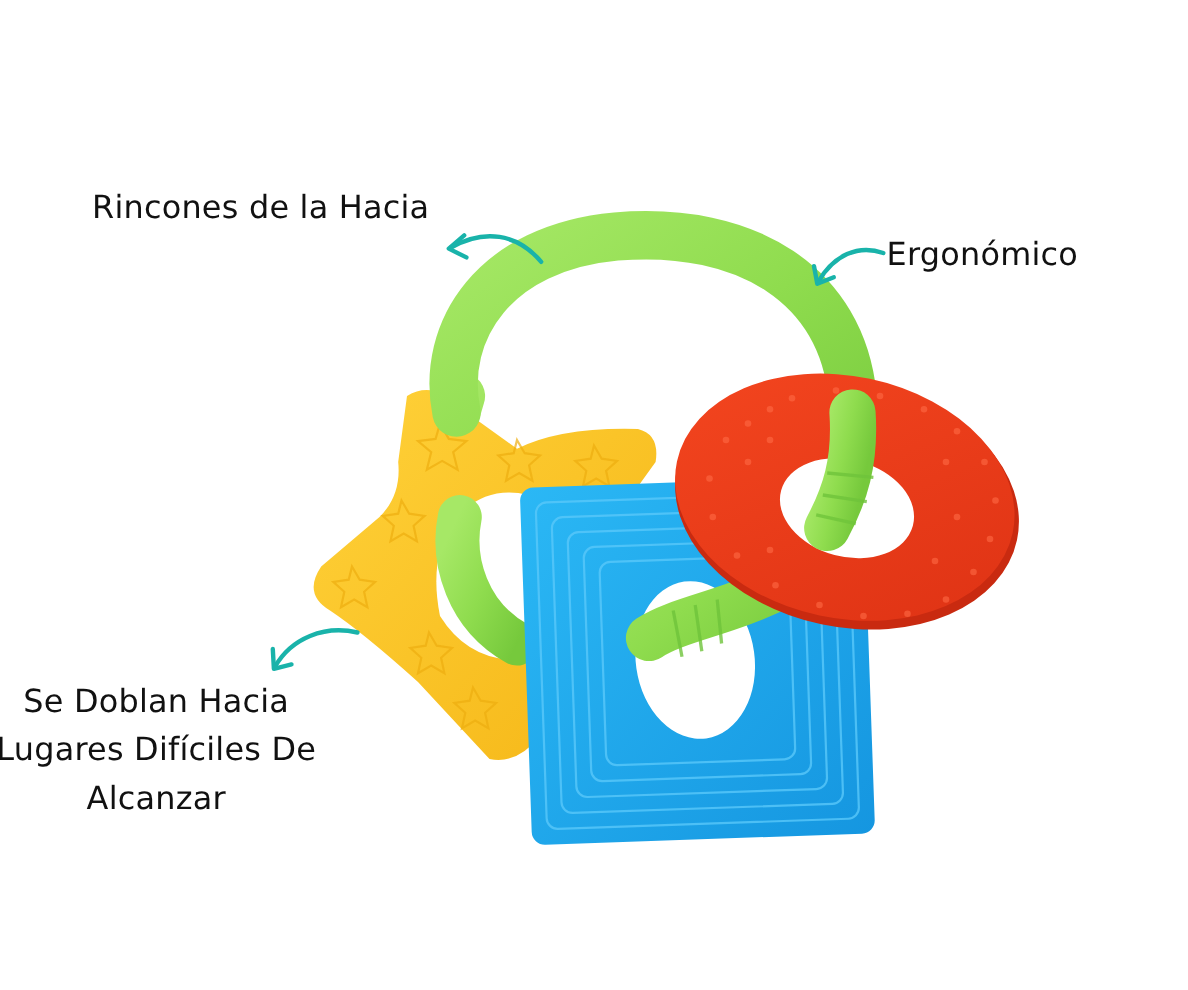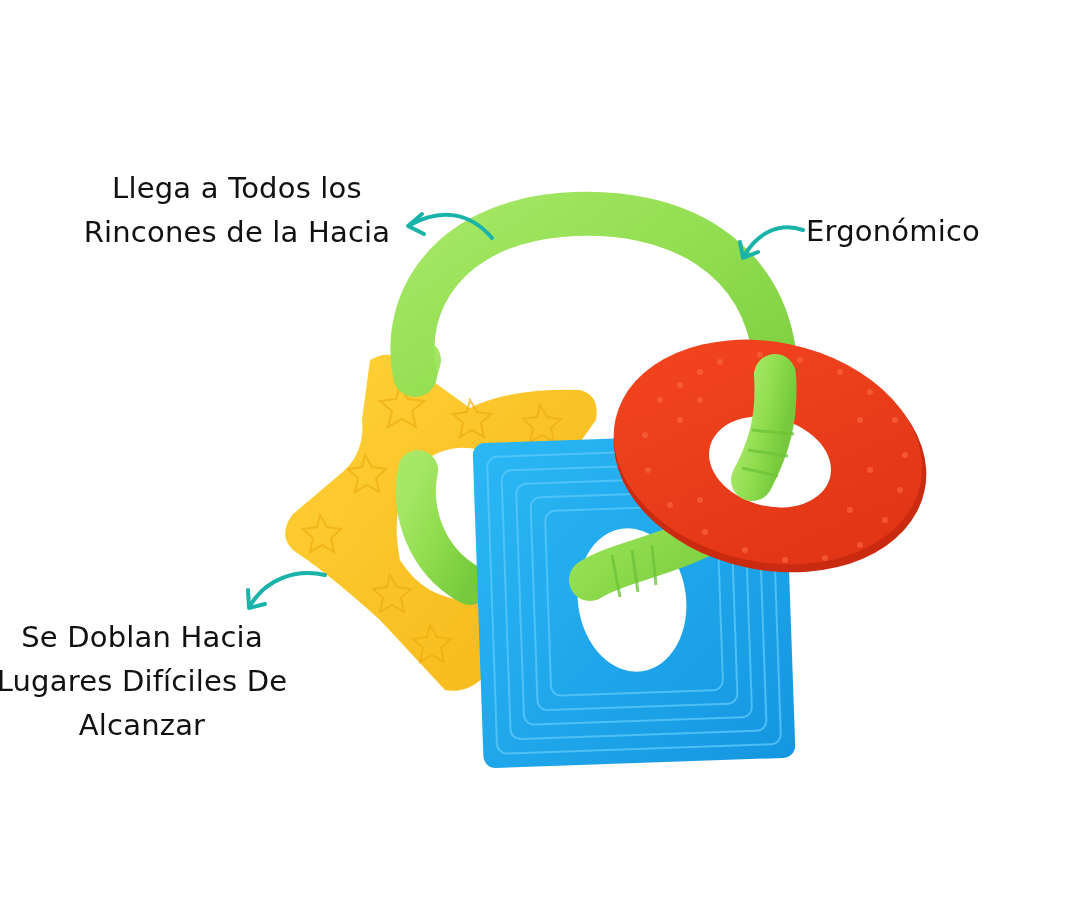--- a/index.html
+++ b/index.html
@@ -208,21 +208,20 @@
         <path d="M 740 242 L 743 258 L 758 252"></path>
       </g>
       <g>
         <path d="M 325 575 C 295 568 265 580 250 606"></path>
         <path d="M 248 590 L 249 608 L 265 604"></path>
       </g>
     </g>
   </svg>
 
   <div class="label label-top-left">
-    <span>Llega a Todos los</span>
     <span>Rincones de la Hacia</span>
   </div>
 
   <div class="label label-right">
     <span>Ergonómico</span>
   </div>
 
   <div class="label label-bottom-left">
     <span>Se Doblan Hacia</span>
     <span>Lugares Difíciles De</span>

